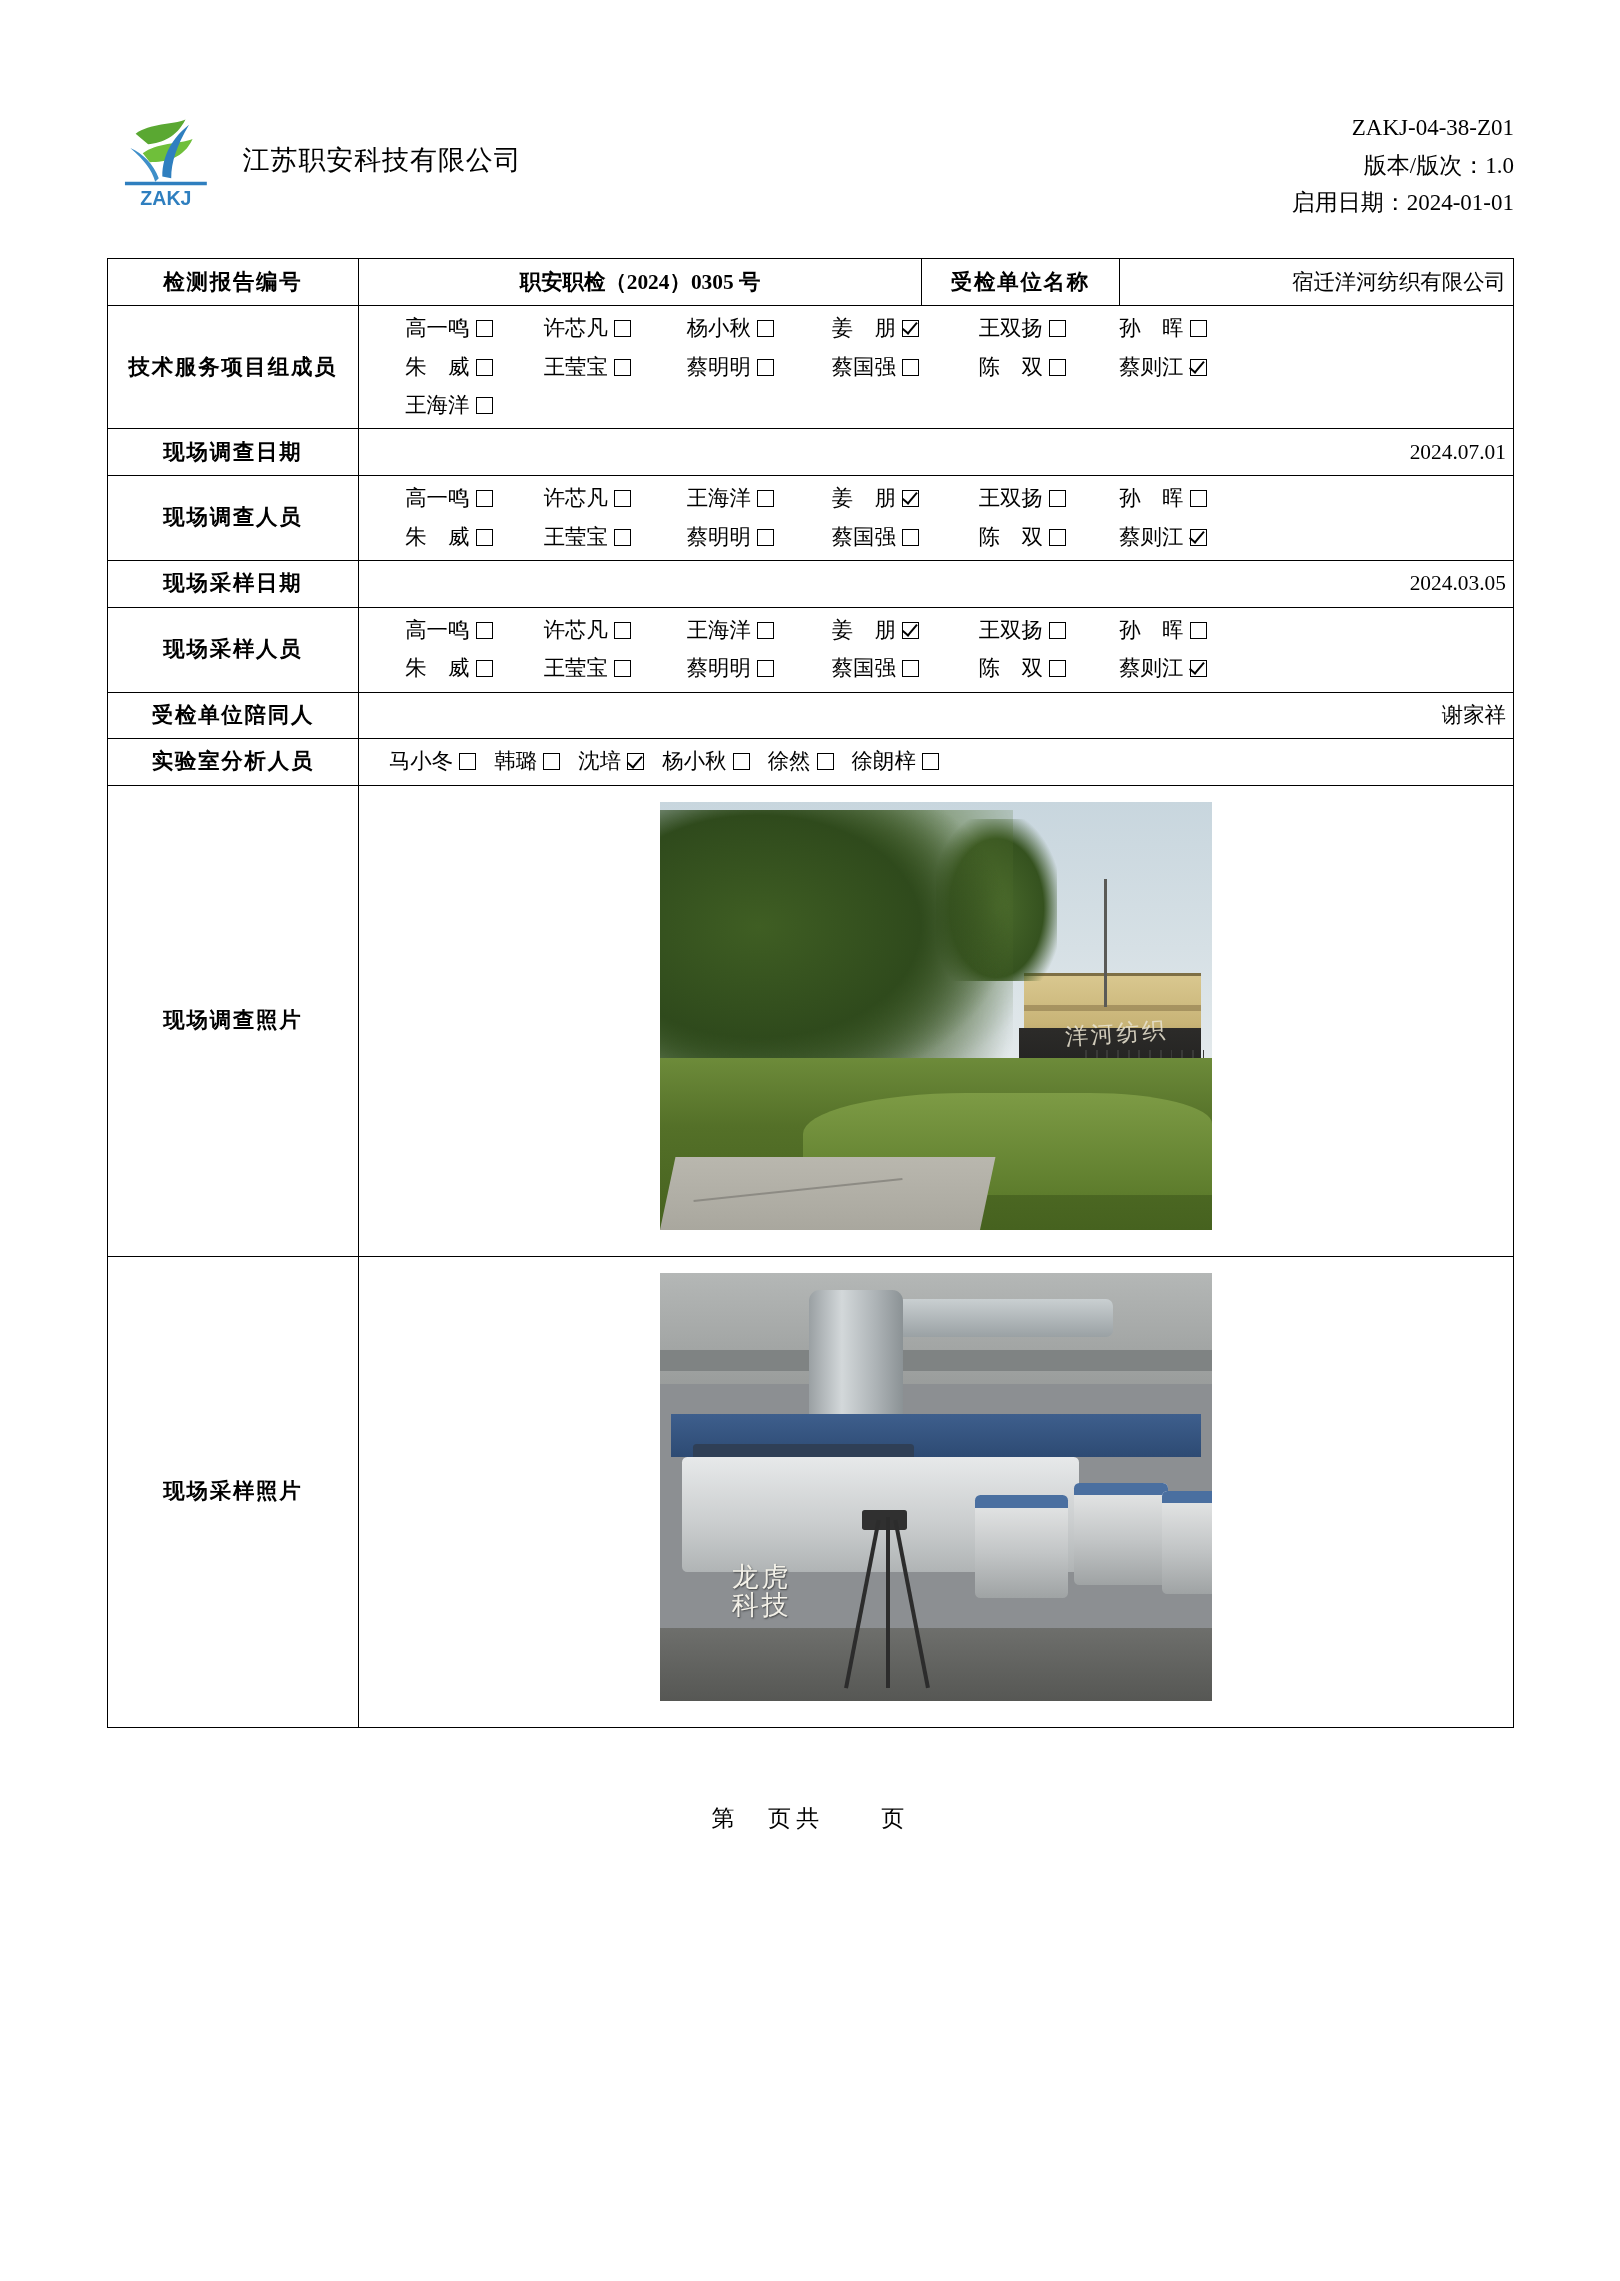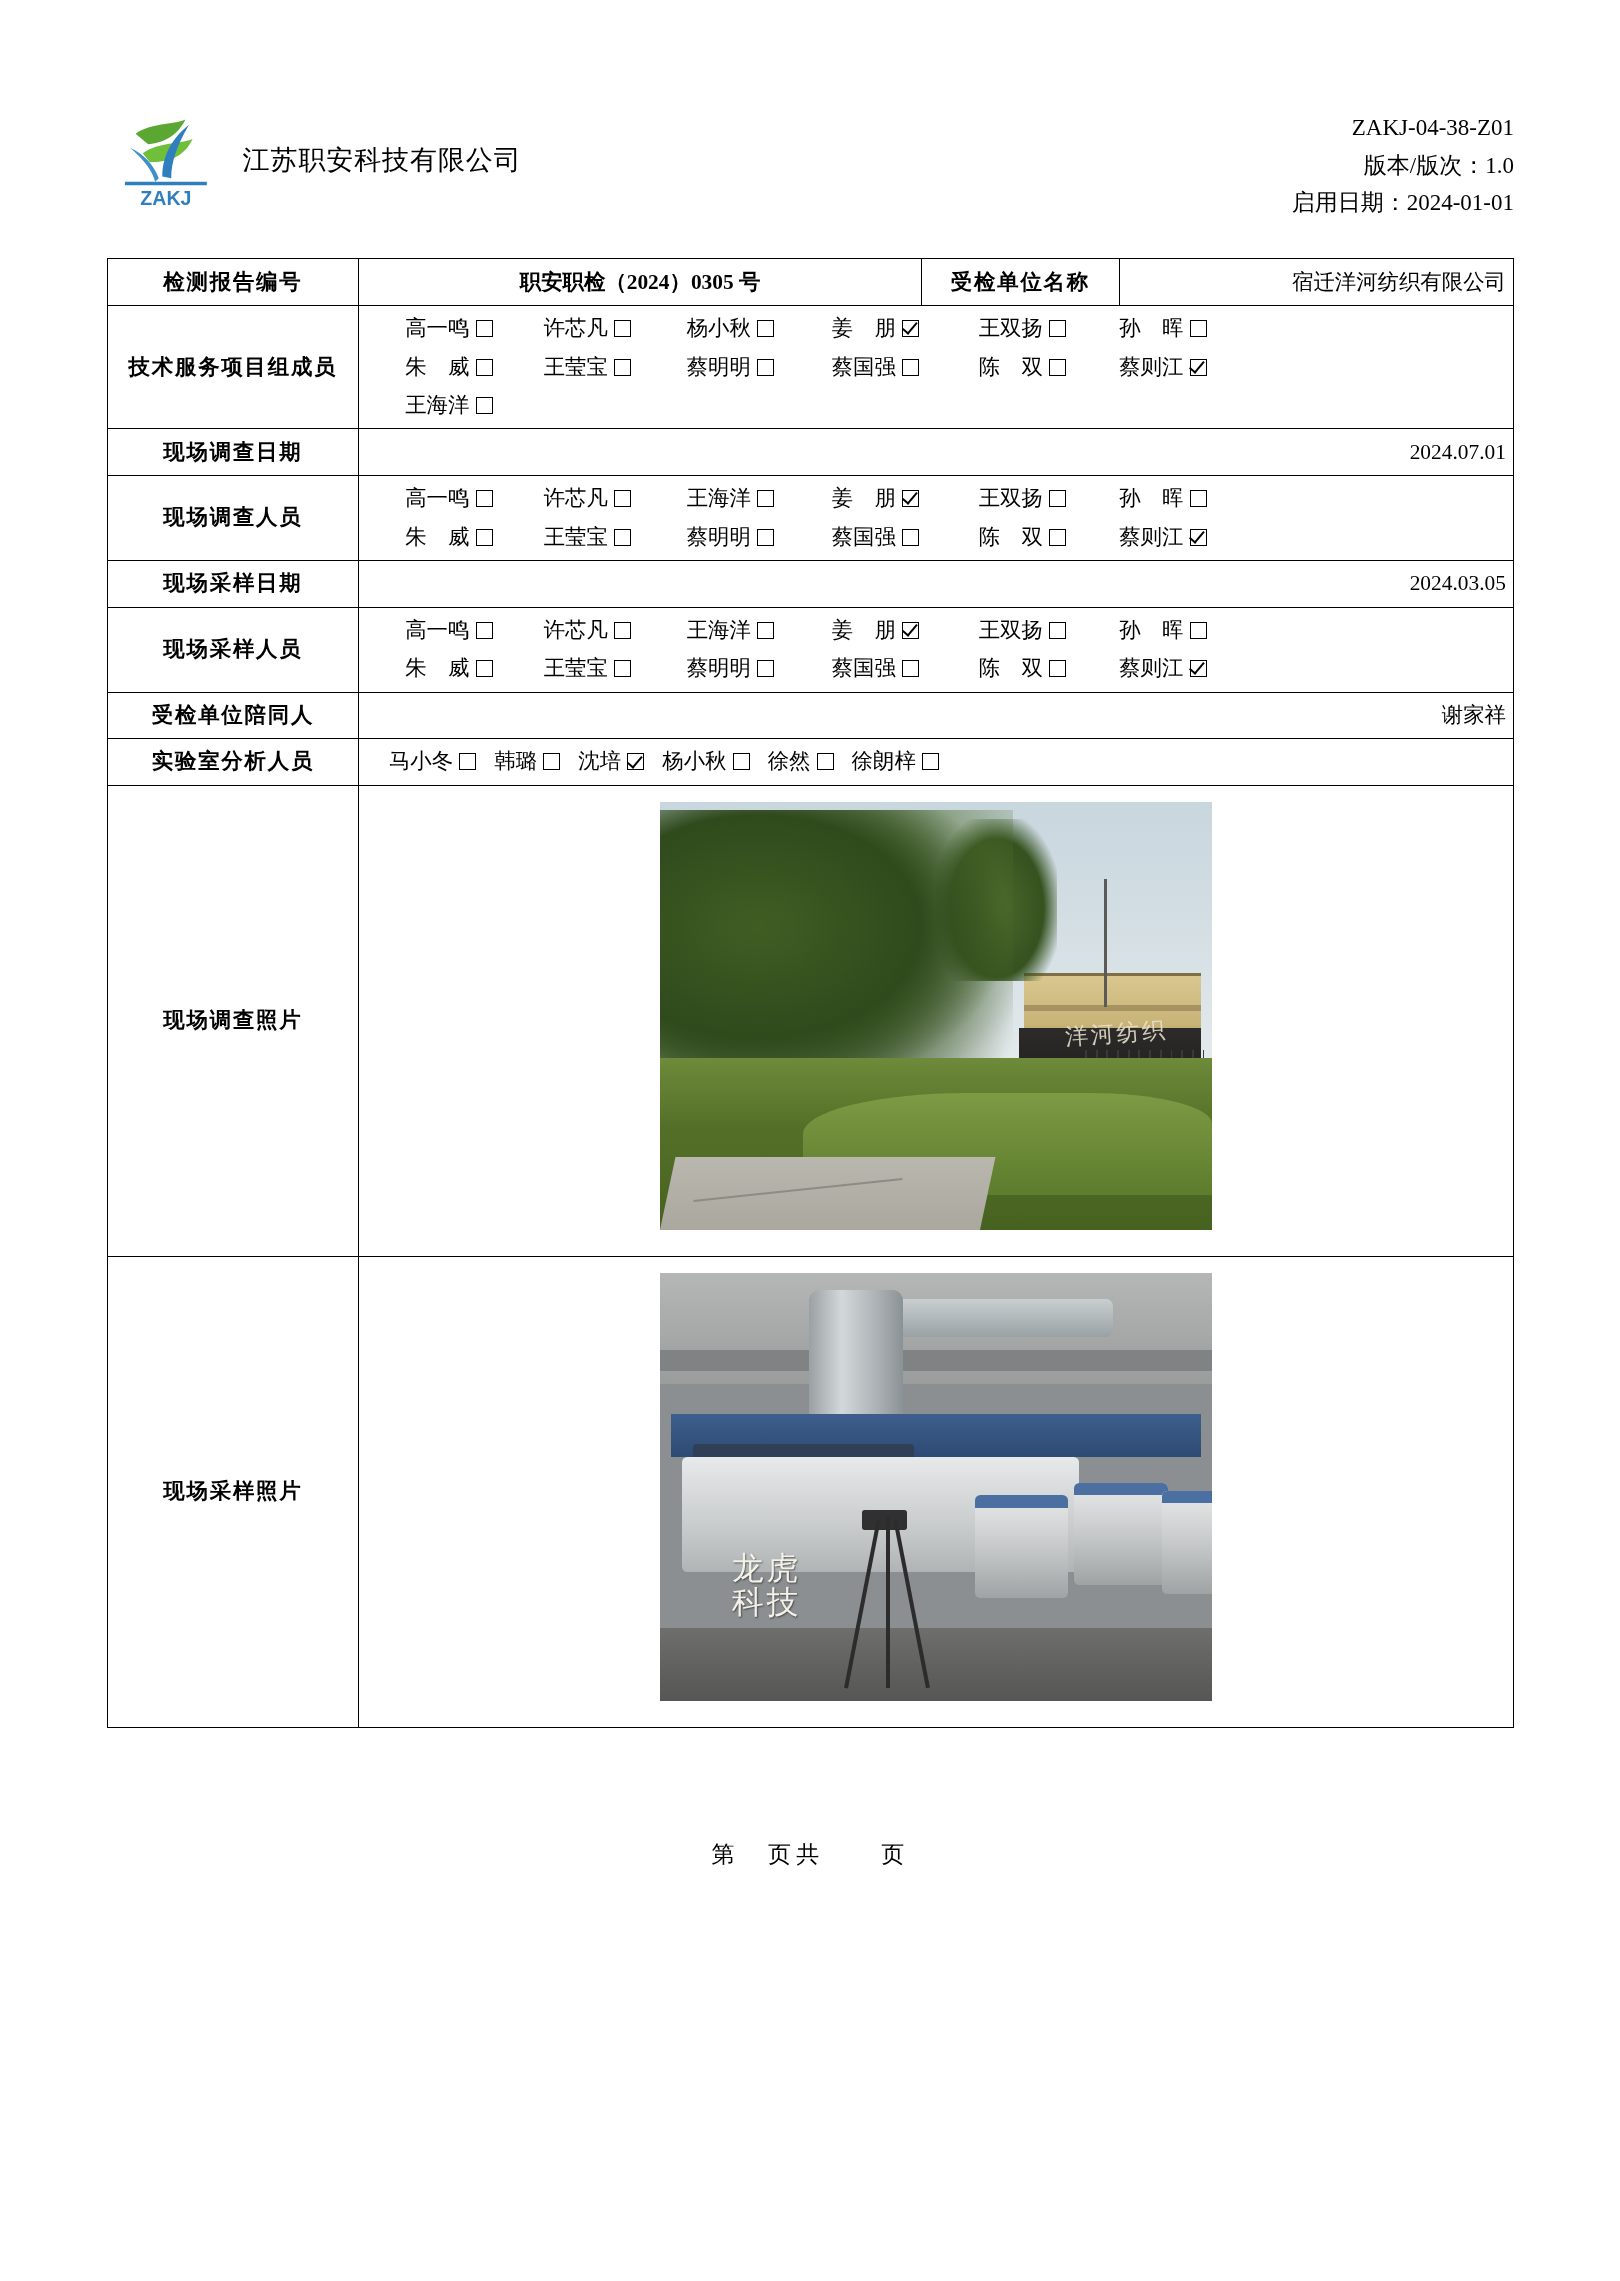--- a/index.html
+++ b/index.html
@@ -279,34 +279,34 @@
   .tripod .head {
     position:absolute; top:-4%; left: 32%; width: 34%; height: 12%;
     background: #303030; border-radius: 2.7px;
   }
   .floor2 {
     position:absolute; left:0; bottom:0; width:100%; height: 17%;
     background: linear-gradient(180deg,#6e6f6c 0%, #565754 100%);
   }
   .logo2 {
     position:absolute; left: 13%; bottom: 19%;
-    font-size: 32px; color: #f3f1e8; letter-spacing: 2.7px; line-height: 1.05;
+    font-size: 27px; color: #f3f1e8; letter-spacing: 2.7px; line-height: 1.05;
     font-family: "Liberation Serif", serif;
     text-shadow: 0.9px 0.9px 1.8px rgba(0,0,0,.55);
   }
 
   
   .note {
     margin-top: 14.3px;
     font-size: 21.4px;
     padding-left: 36px;
     letter-spacing: 0.9px;
   }
   .page-num {
-    margin-top: 111px;
+    margin-top: 75px;
     text-align: center;
     font-size: 23px;
     letter-spacing: 5.3px;
   }
 </style>
 </head>
 <body>
 
 <div class="page">
 

